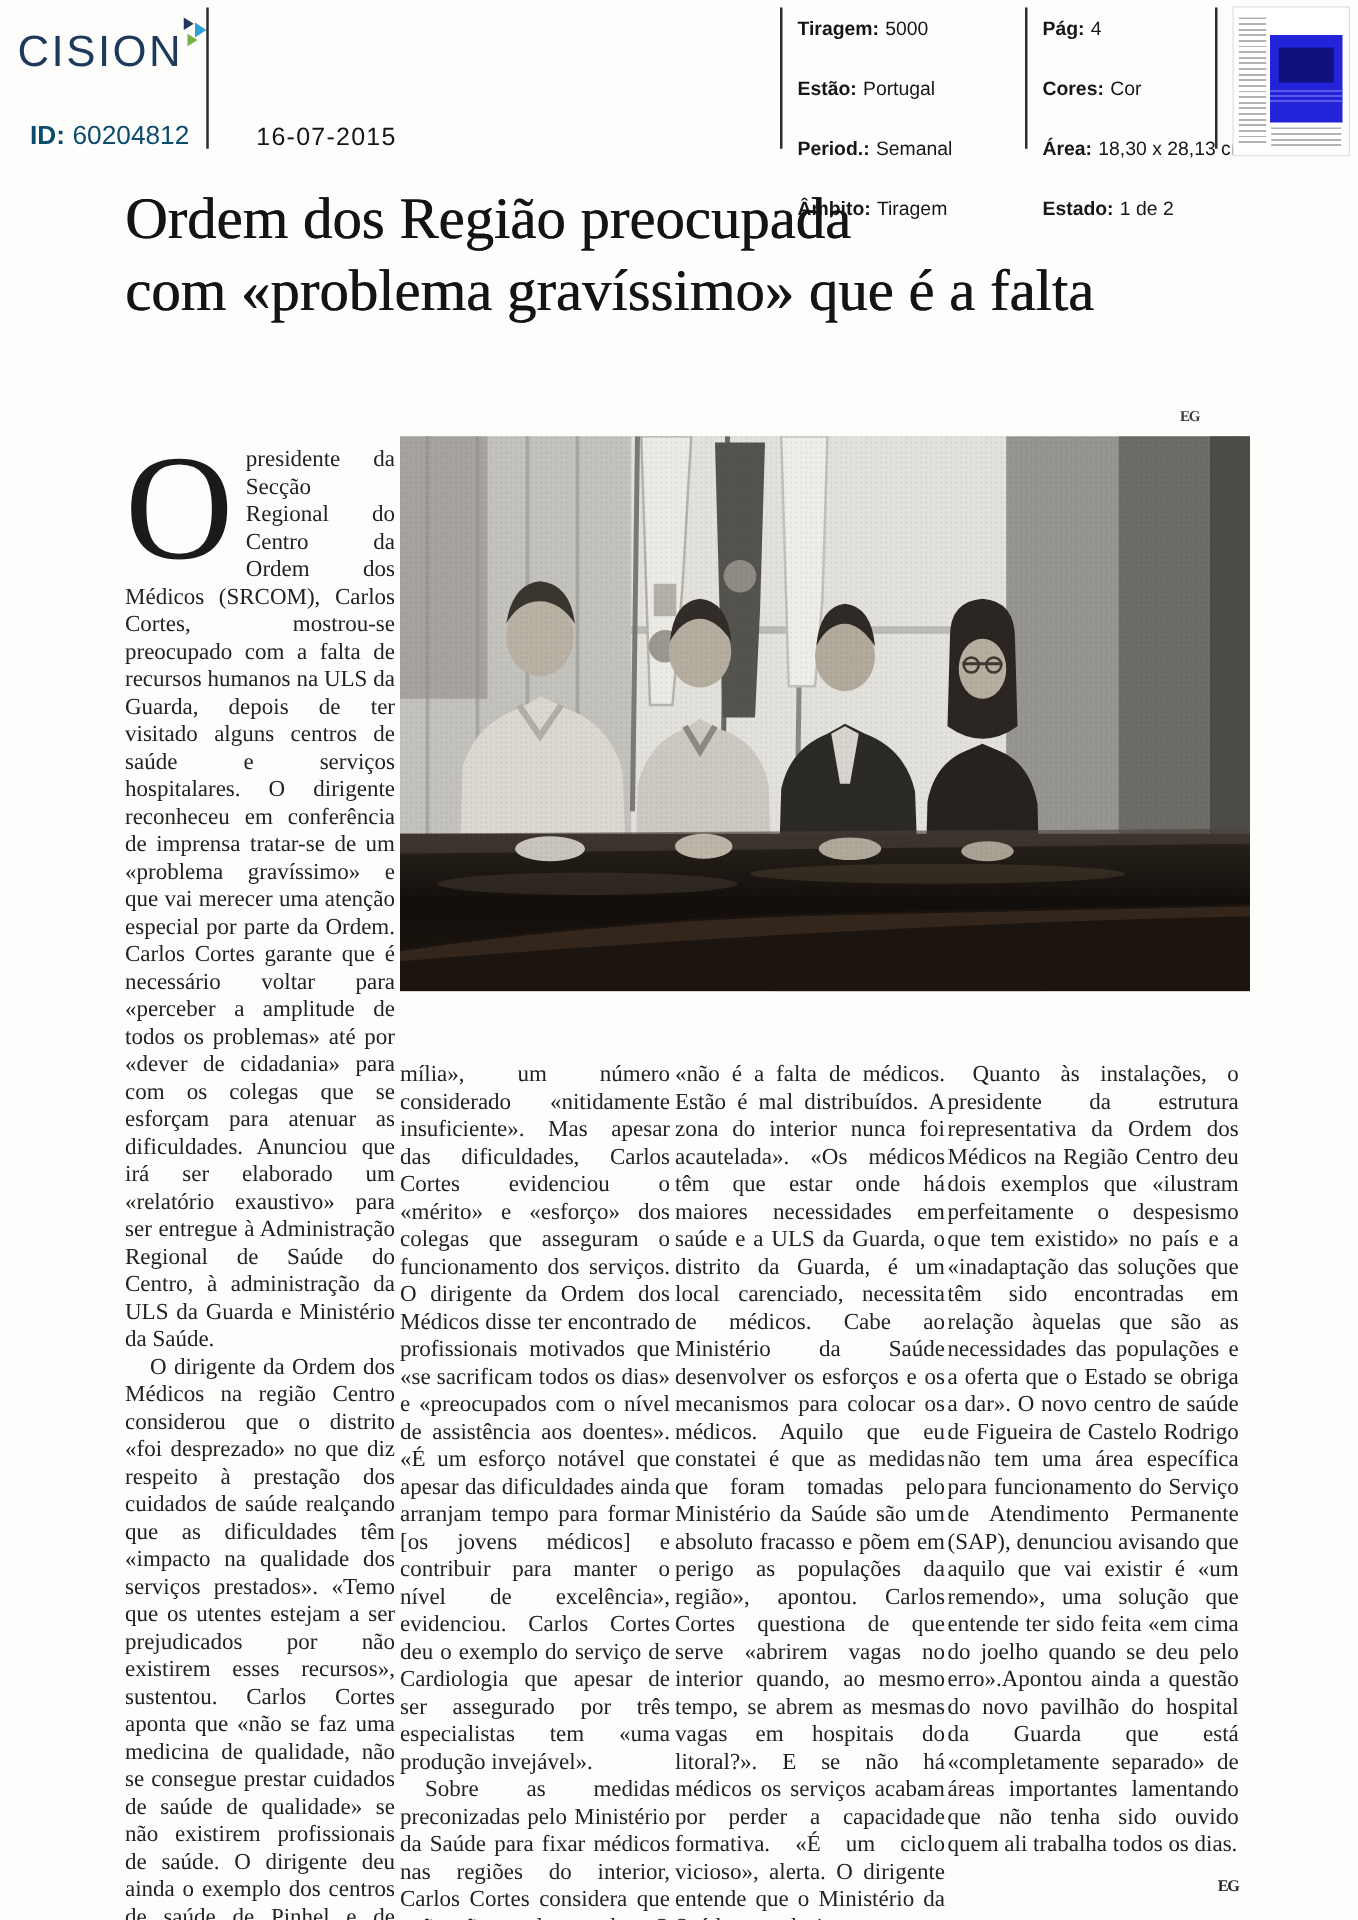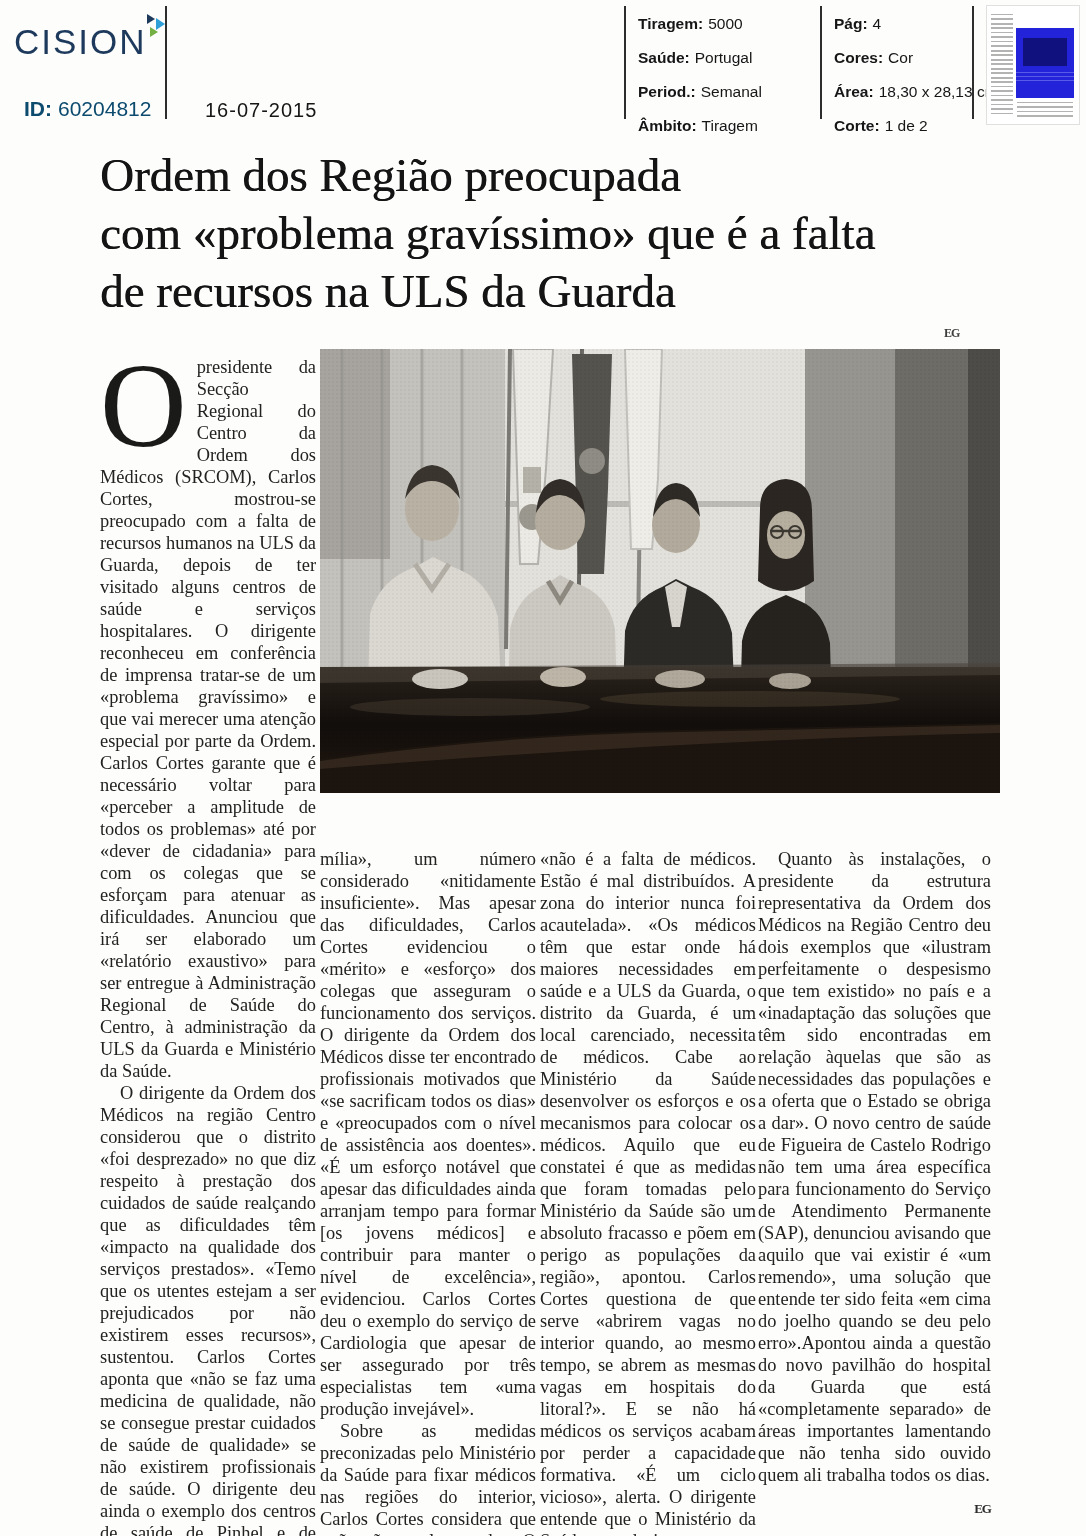--- a/index.html
+++ b/index.html
@@ -26,21 +26,21 @@
   .clip-id b{margin-right:6px;}
 
   .masthead-block{position:absolute;left:205px;top:10px;width:400px;text-align:center;}
   .masthead{
     font-weight:bold;font-size:60px;letter-spacing:-3px;color:#0a0a0a;
     transform:scaleX(0.97) scaleY(1.18);transform-origin:center top;white-space:nowrap;
   }
   .masthead .mid{color:#a6a6a6;}
   .clip-date{position:absolute;left:205px;top:99px;width:400px;text-align:left;font-size:20px;letter-spacing:1px;color:#161616;}
 
-  .meta-col{position:absolute;top:14px;display:flex;flex-direction:column;gap:14px;font-size:15.5px;color:#161616;}
+  .meta-col{position:absolute;top:14px;display:flex;flex-direction:column;gap:28px;font-size:15.5px;color:#161616;}
   .meta-col.left{left:638px;}
   .meta-col.right{left:834px;}
   .meta-row{line-height:20px;white-space:nowrap;}
   .meta-row b{margin-right:5px;}
 
   .thumb{position:absolute;left:986px;top:5px;width:92px;height:118px;background:#fff;border:1px solid #e0e0de;}
   .thumb-lines{position:absolute;background:repeating-linear-gradient(#b3b3b1 0 1.5px,transparent 1.5px 4.5px);}
   .tl-left{left:4px;top:8px;width:22px;height:103px;}
   .tl-bottom{left:30px;top:96px;width:56px;height:18px;}
   .thumb-blue{position:absolute;left:29px;top:22px;width:58px;height:70px;background:#2323d9;}
@@ -99,49 +99,48 @@
   </div>
 
   <div class="vdiv d1"></div>
 
   <div class="clip-date">16-07-2015</div>
 
   <div class="vdiv d2"></div>
 
   <div class="meta-col left">
     <div class="meta-row"><b>Tiragem:</b><span>5000</span></div>
-    <div class="meta-row"><b>Saúde:</b><span>Portugal</span></div>
+    <div class="meta-row"><b>Estão:</b><span>Portugal</span></div>
     <div class="meta-row"><b>Period.:</b><span>Semanal</span></div>
     <div class="meta-row"><b>Âmbito:</b><span>Tiragem</span></div>
   </div>
 
   <div class="vdiv d3"></div>
 
   <div class="meta-col right">
     <div class="meta-row"><b>Pág:</b><span>4</span></div>
     <div class="meta-row"><b>Cores:</b><span>Cor</span></div>
     <div class="meta-row"><b>Área:</b><span>18,30 x 28,13 cm²</span></div>
-    <div class="meta-row"><b>Corte:</b><span>1 de 2</span></div>
+    <div class="meta-row"><b>Estado:</b><span>1 de 2</span></div>
   </div>
 
   <div class="vdiv d4"></div>
 
   <div class="thumb">
     <div class="thumb-lines tl-left"></div>
     <div class="thumb-blue">
       <div class="thumb-photo"></div>
       <div class="thumb-capline"></div>
     </div>
     <div class="thumb-lines tl-bottom"></div>
   </div>
 
   <div class="headline">
     <div>Ordem dos Região preocupada</div>
     <div>com «problema gravíssimo» que é a falta</div>
-    <div>de recursos na ULS da Guarda</div>
   </div>
   <div class="credit-mark">EG</div>
 
   <div class="photo">
     <svg viewBox="0 0 680 444" preserveAspectRatio="none" aria-hidden="true">
       <defs>
         <pattern id="dots" width="4" height="4" patternUnits="userSpaceOnUse">
           <circle cx="1" cy="1" r="0.7" fill="#000" opacity="0.09"></circle>
         </pattern>
         <linearGradient id="tableg" x1="0" y1="0" x2="0" y2="1">

